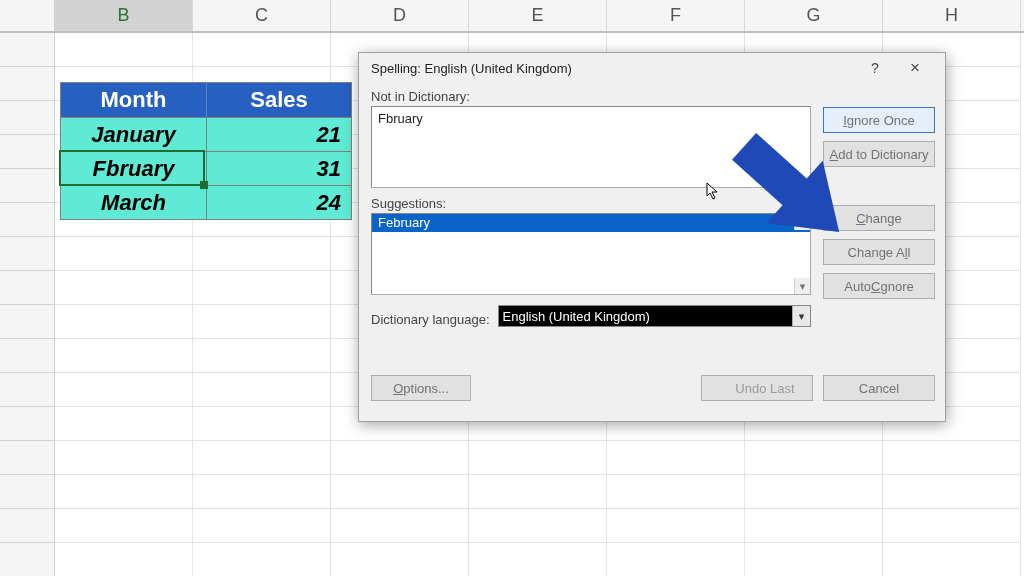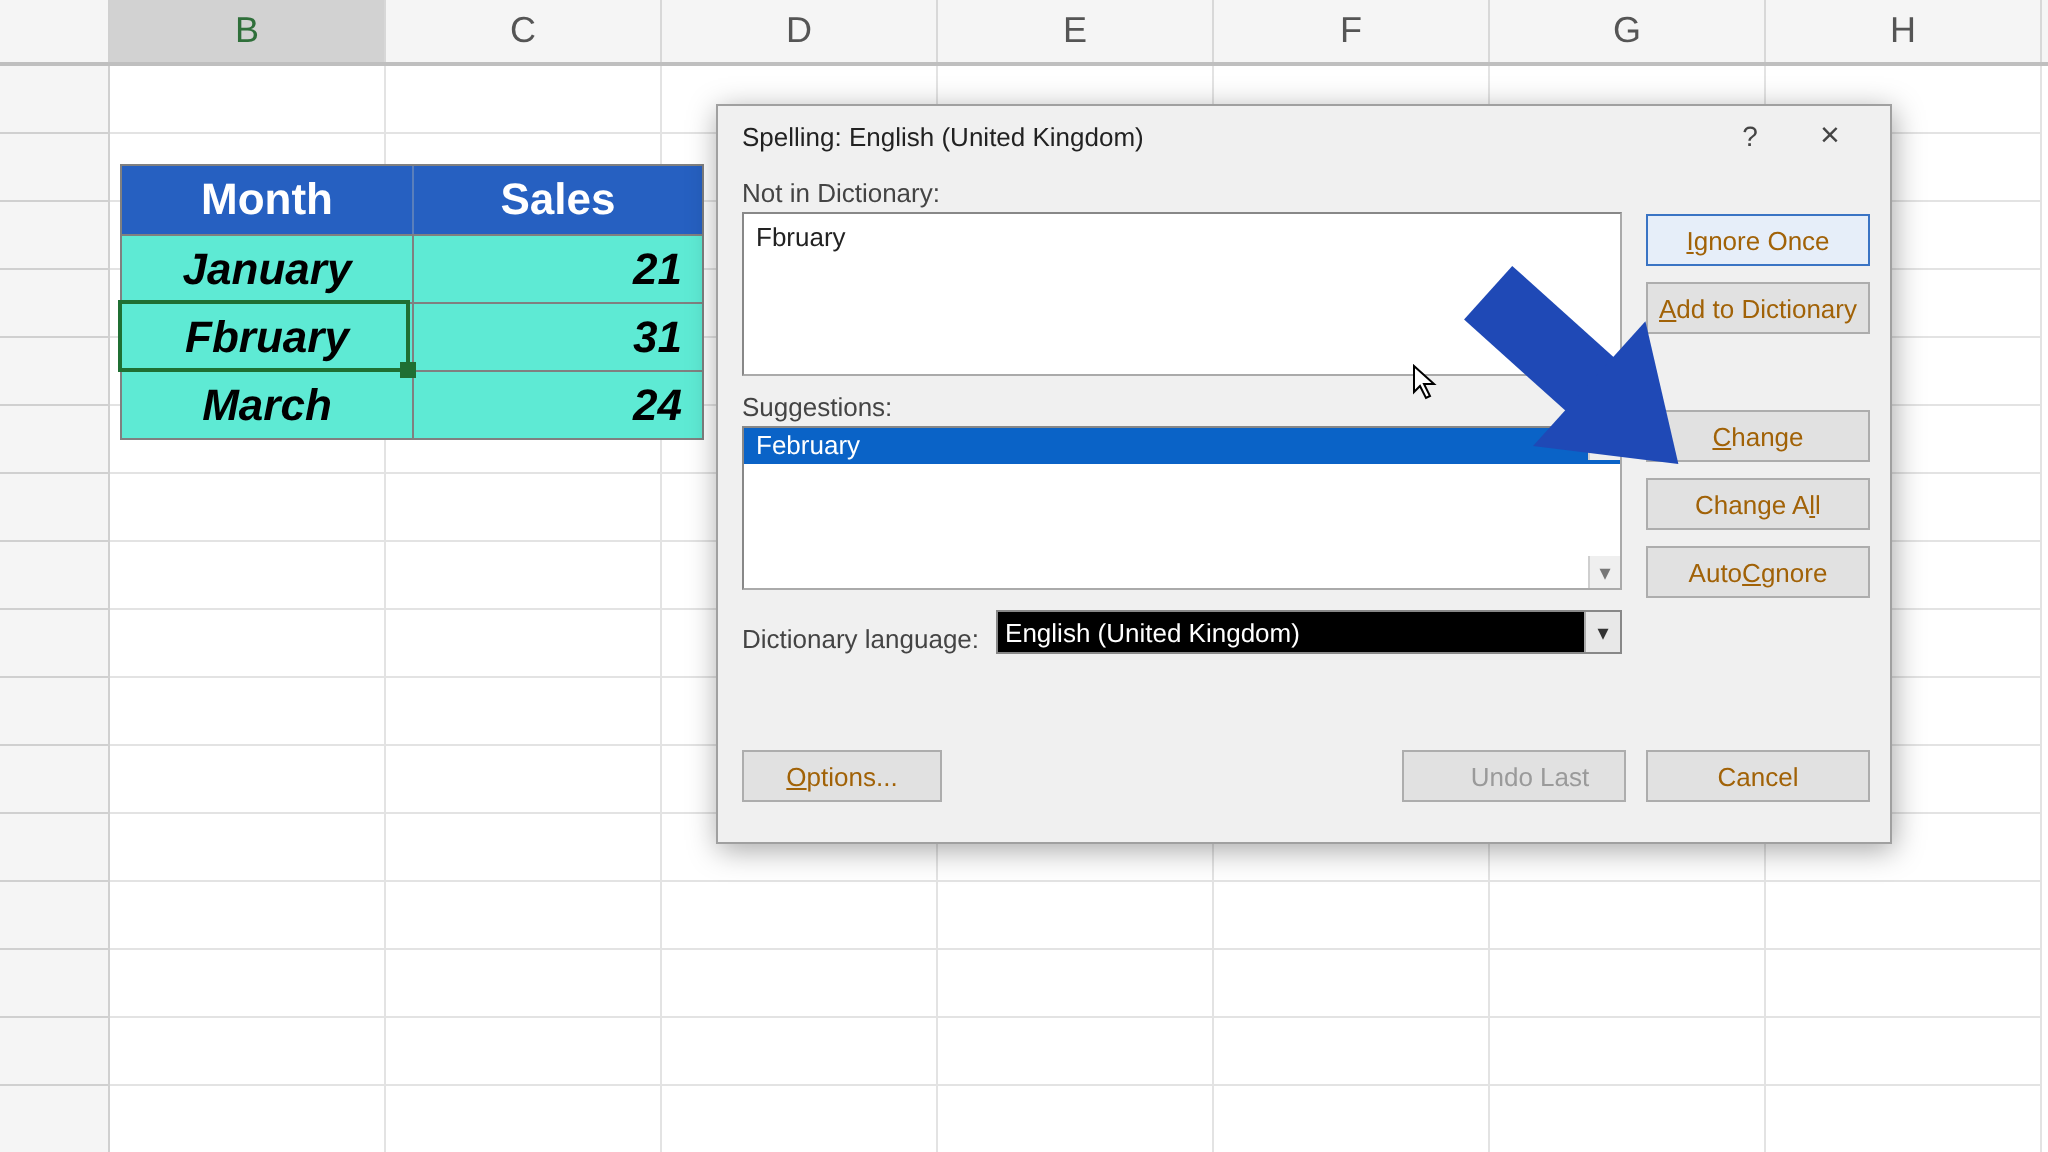--- a/index.html
+++ b/index.html
@@ -245,21 +245,21 @@
     width: 112px;
     display: flex;
     flex-direction: column;
     gap: 8px;
   }
   .btn {
     height: 26px;
     background: #e1e1e1;
     border: 1px solid #adadad;
     font-size: 13px;
-    color: #a16207;
+    color: #737373;
     display: flex;
     align-items: center;
     justify-content: center;
     cursor: pointer;
   }
   .btn .ul { text-decoration: underline; }
   .btn.default {
     border: 1.5px solid #3a74c4;
     background: #e6eef9;
   }

